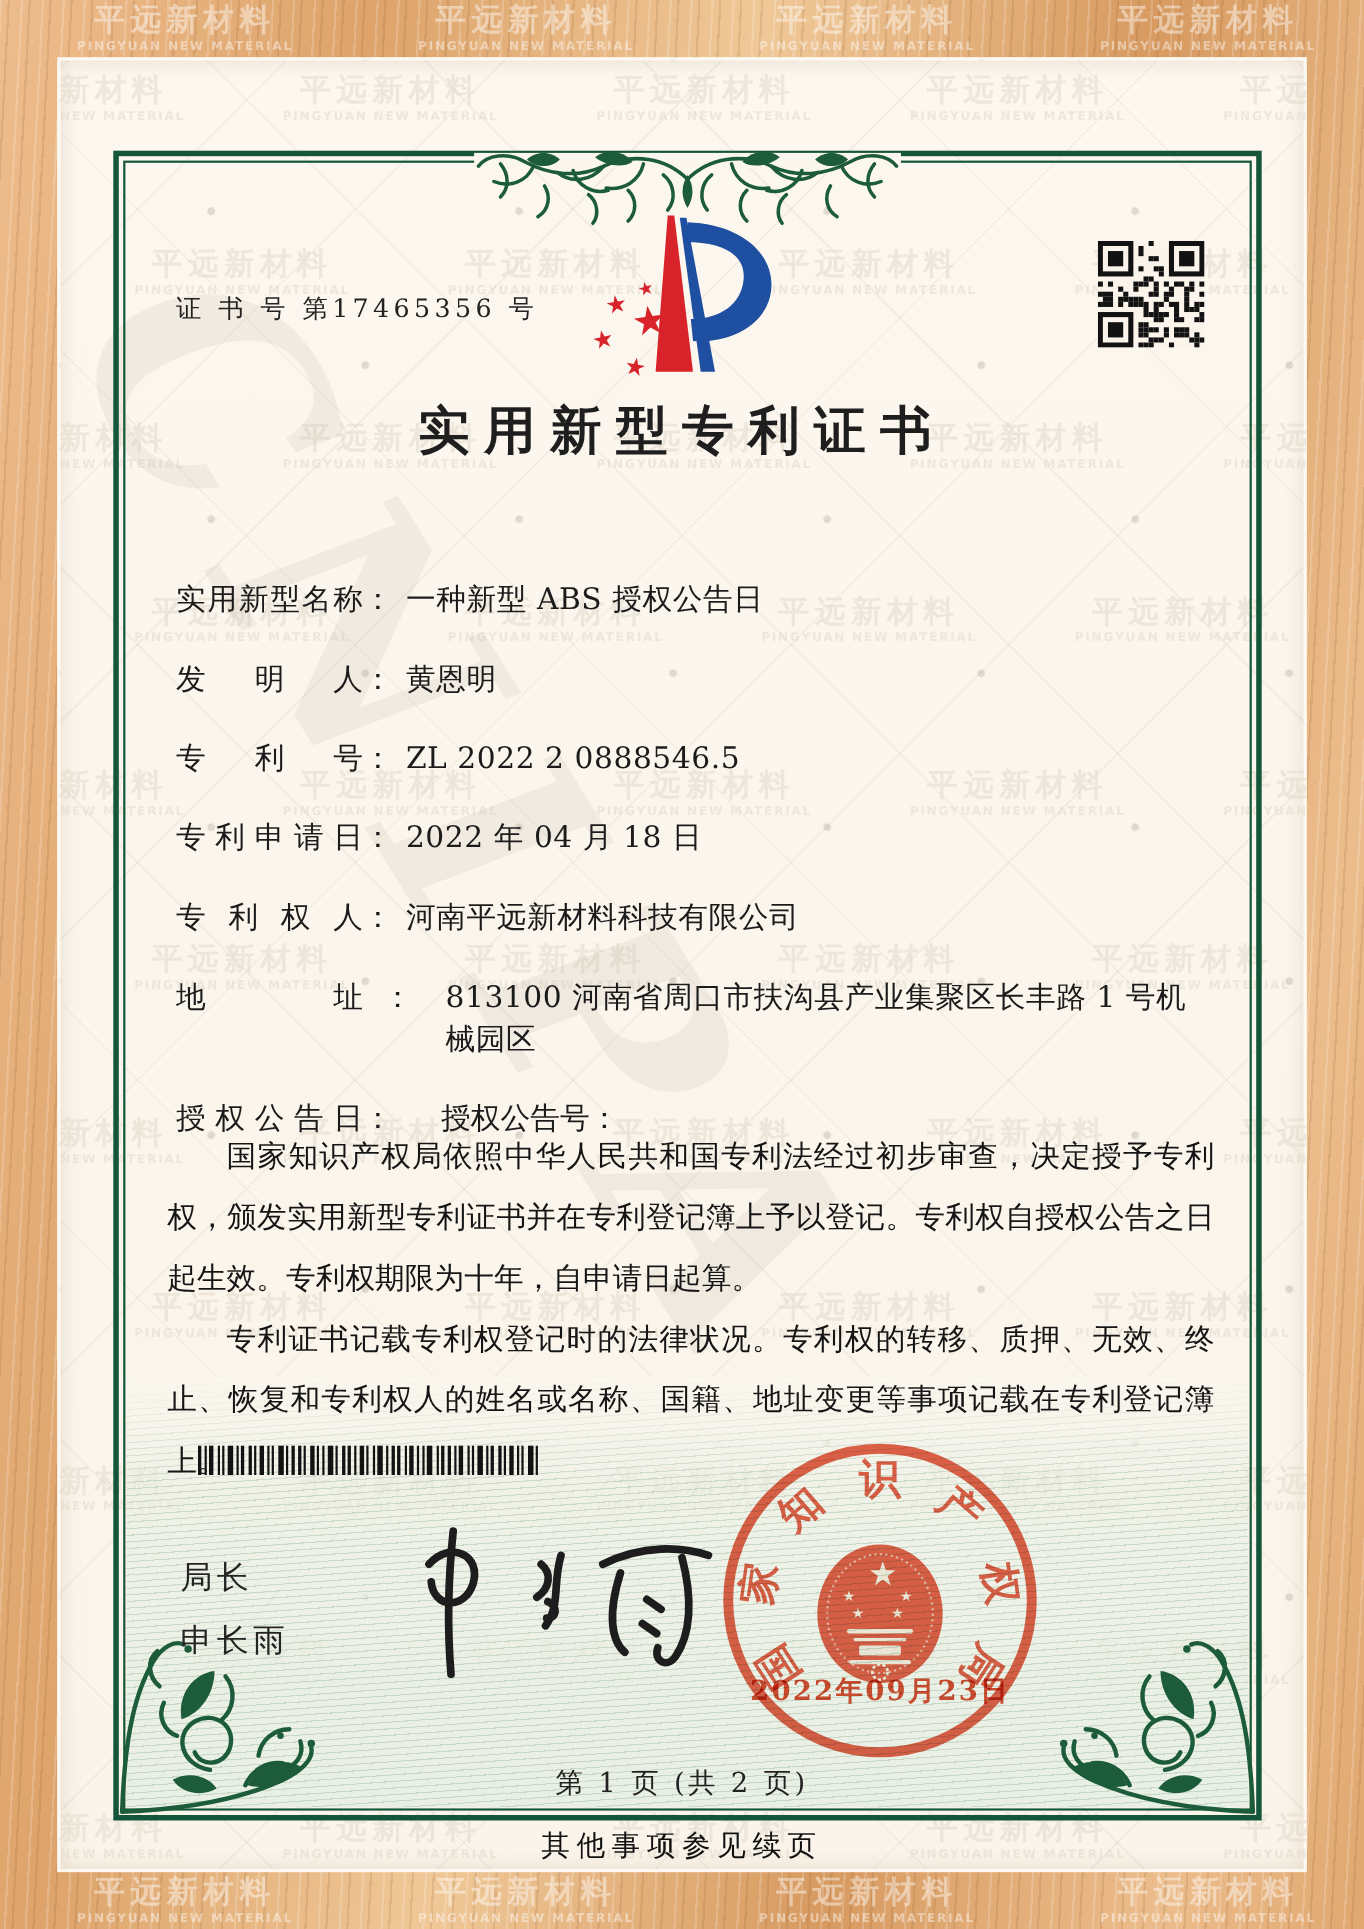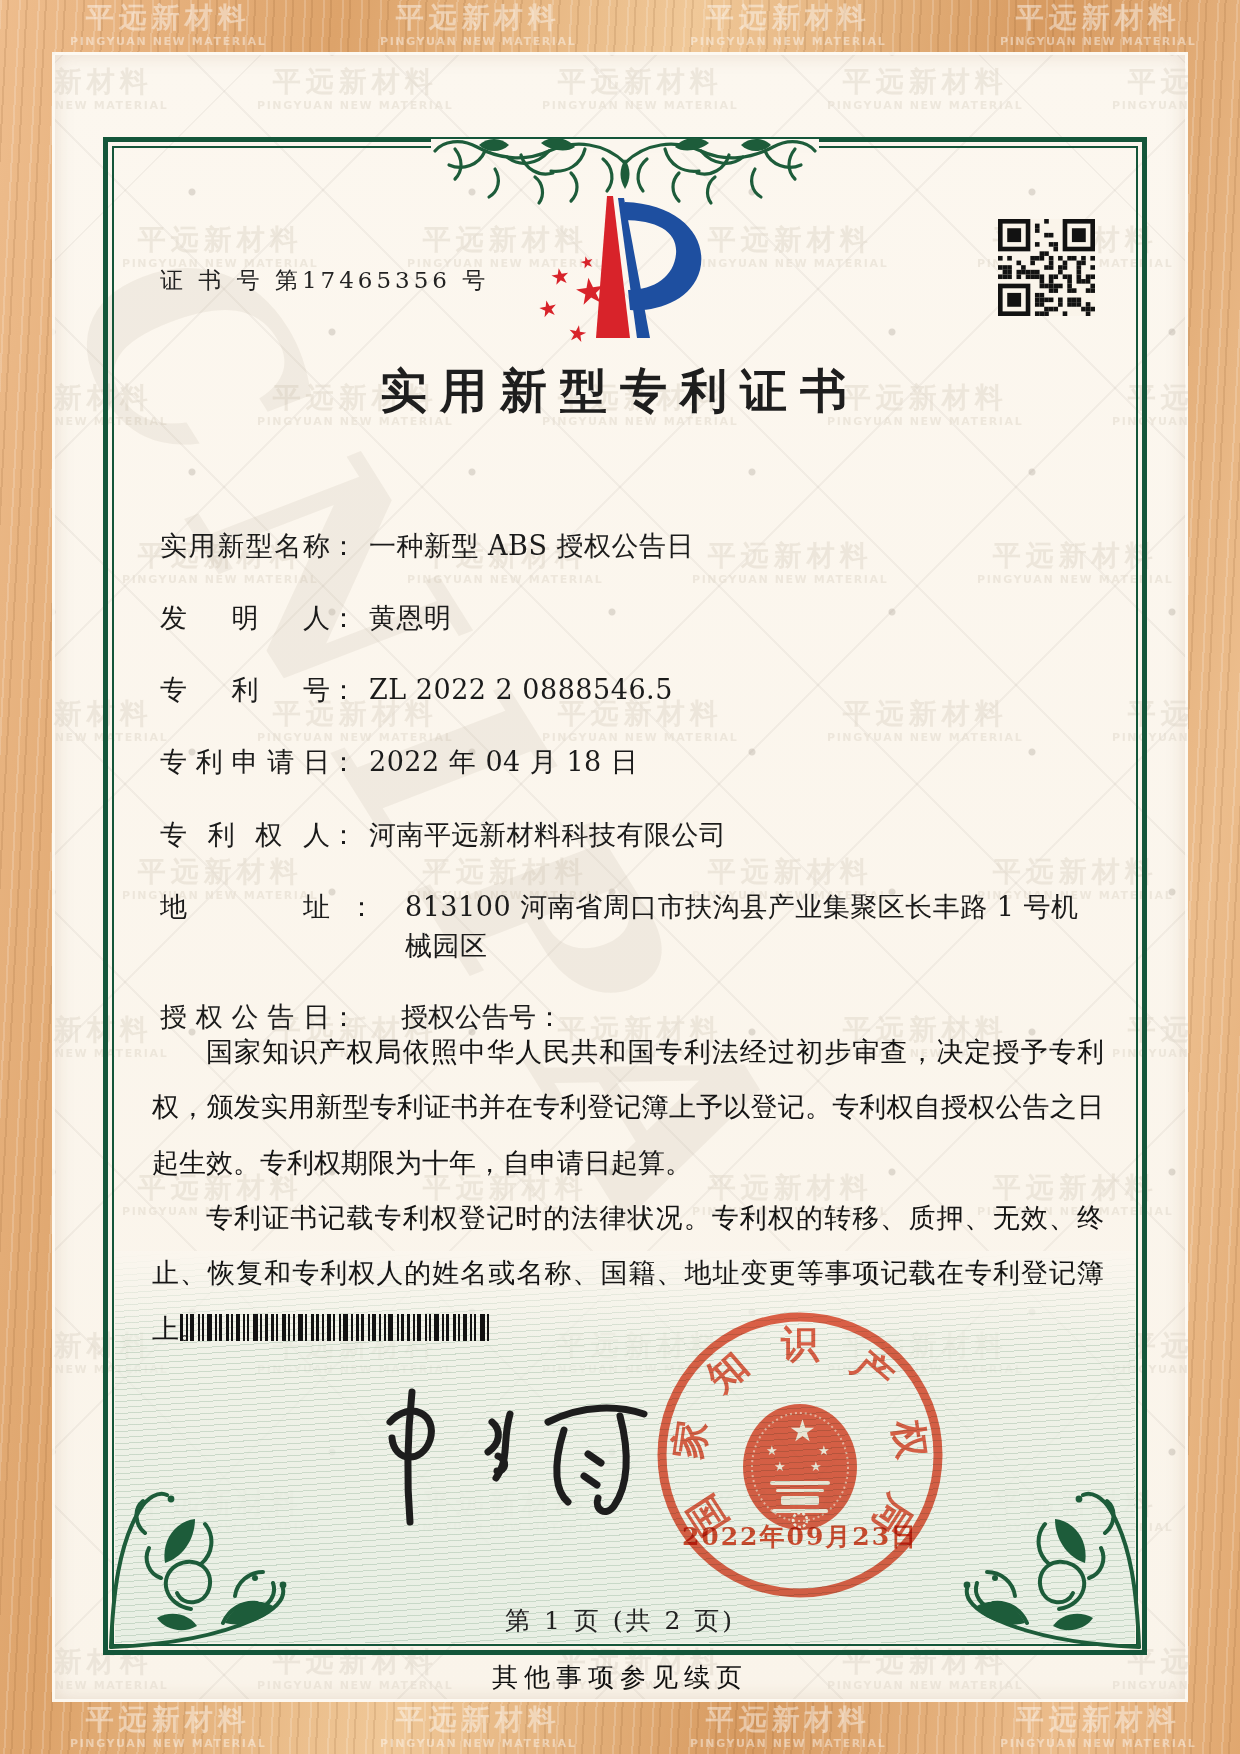--- a/index.html
+++ b/index.html
@@ -631,20 +631,24 @@
         <i style="width: 3px; margin-right: 4px;"></i>
         <i style="width: 3px; margin-right: 2px;"></i>
         <i style="width: 2px; margin-right: 3px;"></i>
         <i style="width: 4px; margin-right: 3px;"></i>
         <i style="width: 2px; margin-right: 2px;"></i>
         <i style="width: 2px; margin-right: 4px;"></i>
         <i style="width: 5px; margin-right: 2px;"></i>
         <i style="width: 2px; margin-right: 3px;"></i>
       </div>
 
+    <div class="signoff">
+      <div>局长</div>
+      <div>申长雨</div>
+    </div>
 
     <svg class="sig" viewBox="0 0 320 185">
       <g fill="none" stroke="#1d1d1d" stroke-width="7" stroke-linecap="round" stroke-linejoin="round">
         <path d="M60,22 C56,60 54,104 58,152"></path>
         <path d="M38,52 C58,30 86,44 78,70 C70,94 42,92 40,68"></path>
         <path d="M140,52 C150,60 148,74 136,82"></path>
         <path d="M158,44 C150,72 158,88 144,108"></path>
         <path d="M146,86 C156,90 154,102 145,101"></path>
         <path d="M196,52 C232,34 268,36 292,44"></path>
         <path d="M212,60 C200,98 204,122 216,132"></path>

